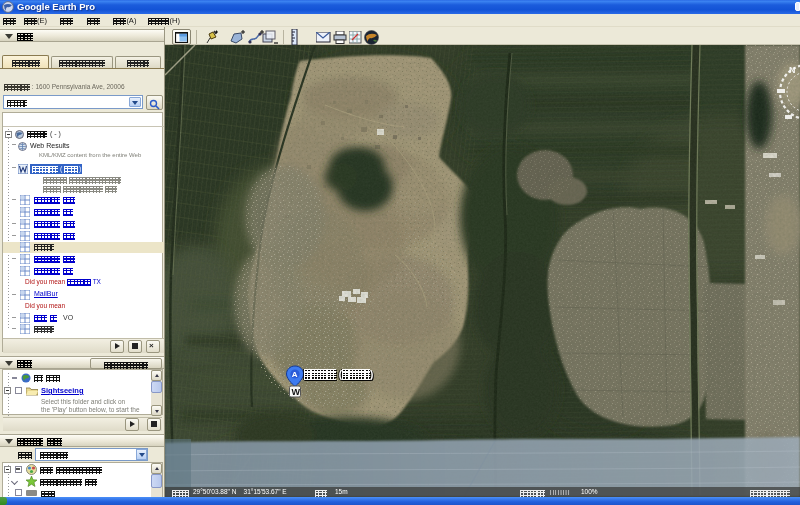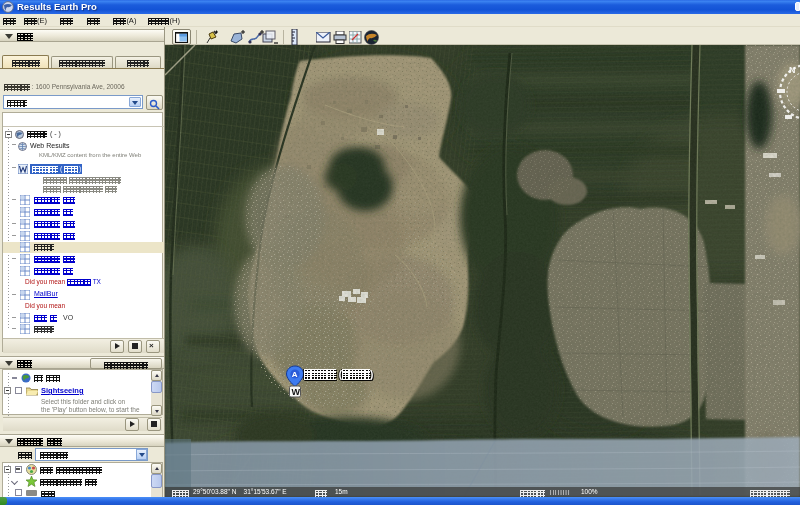--- a/index.html
+++ b/index.html
@@ -22,21 +22,21 @@
 .ic{position:absolute}
 </style></head>
 <body>
 
 <div class="abs" style="left:0;top:0;width:800px;height:14px;background:linear-gradient(180deg,#2765e2 0%,#3d85f2 8%,#1b5cdc 35%,#1353d6 70%,#2a6ae6 100%)">
  <svg class="abs" style="left:2px;top:1px" width="12" height="12" viewBox="0 0 12 12">
   <circle cx="6" cy="6" r="5.4" fill="#cfd8ee"></circle>
       <circle cx="6" cy="6" r="5.4" fill="none" stroke="#5a6a8a" stroke-width="1"></circle>
   <path d="M2 4 Q6 2 10 4 Q8 7 5 6 Q3 8 4 10 Q2 8 2 4Z" fill="#3a5fa8"></path>
  </svg>
- <span style="position:absolute;left:17px;top:1px;font-size:9.5px;font-weight:bold;color:#fff;text-shadow:1px 1px 1px #1a3a8a">Results Earth Pro</span>
+ <span style="position:absolute;left:17px;top:1px;font-size:9.5px;font-weight:bold;color:#fff;text-shadow:1px 1px 1px #1a3a8a">Google Earth Pro</span>
  <div class="abs" style="right:0;top:2px;width:5px;height:9px;background:#e8eefb;border:1px solid #fff;border-radius:2px 0 0 2px"></div>
 </div>
 
 <div class="abs" style="left:0;top:14px;width:800px;height:13px;background:#ece9d8;border-bottom:1px solid #e0dcc8;font-size:7.5px;color:#111;line-height:13px;white-space:nowrap">
  <span style="margin-left:3px"><span class="k" style="width:13px"></span></span>
  <span style="margin-left:6px"><span class="k" style="width:13px"></span>(E)</span>
  <span style="margin-left:11px"><span class="k" style="width:13px"></span></span>
  <span style="margin-left:12px"><span class="k" style="width:13px"></span></span>
  <span style="margin-left:11px"><span class="k" style="width:13px"></span>(A)</span>
  <span style="margin-left:10px"><span class="k" style="width:21px"></span>(H)</span>

